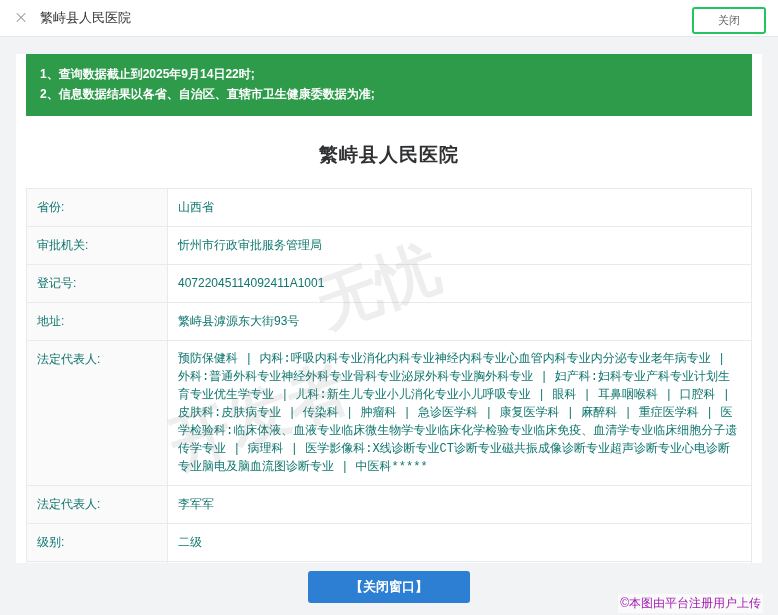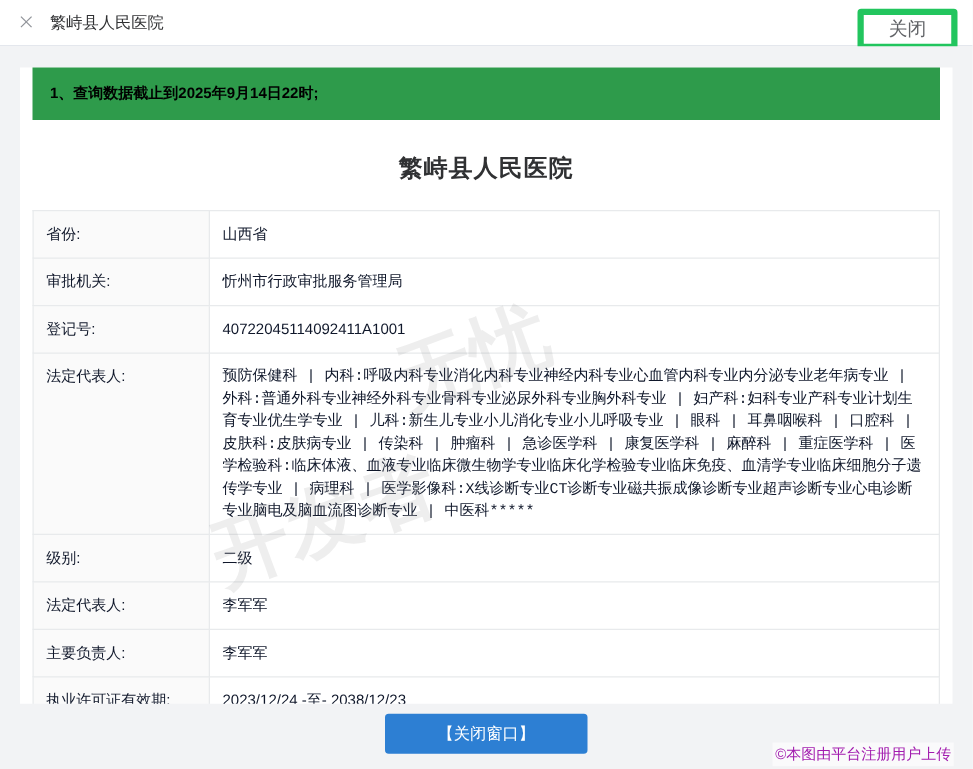--- a/index.html
+++ b/index.html
@@ -25,40 +25,40 @@
     content:"";position:absolute;left:1px;top:6px;width:12px;height:1px;background:#909399;
   }
   .close-x:before{transform:rotate(45deg);}
   .close-x:after{transform:rotate(-45deg);}
   .tab-title{
     font-size:13px;color:#303133;white-space:nowrap;
   }
   .close-btn{
     position:absolute;right:12px;top:7px;
     height:23px;min-width:50px;padding:0 10px;
-    border:5px solid #22c55e;border-radius:3px;background:#fff;
-    font-size:15px;color:#606266;cursor:pointer;
+    border:2px solid #22c55e;border-radius:3px;background:#fff;
+    font-size:11px;color:#606266;cursor:pointer;
     display:flex;align-items:center;justify-content:center;
   }
   
   .page{
     position:absolute;top:37px;left:0;right:0;bottom:0;
     background:#f2f3f5;
     padding:17px 16px 0 16px;box-sizing:border-box;
     overflow:hidden;
   }
   .card{
     background:#ffffff;
     padding:0 0 10px 0;
     position:relative;
     min-height:520px;
   }
   .notice{
     background:#2e9b4b;
-    color:#000000;
+    color:#ffffff;
     margin:0 10px;
     padding:10px 14px 12px 14px;
     font-size:12px;line-height:20px;
     box-sizing:border-box;
   }
   .notice li{list-style:none;margin:0;padding:0;font-weight:bold;}
   .notice ol{margin:0;padding:0;}
   .doc-title{
     text-align:center;
     font-size:19px;font-weight:bold;color:#303133;
@@ -71,26 +71,26 @@
     margin:0 10px;
     border-collapse:collapse;
     table-layout:fixed;
   }
   table.info td{
     border:1px solid #e8eaec;
     padding:9px 10px;
     vertical-align:top;
     font-size:12px;
     line-height:19px;
-    color:#0f172a;
+    color:#0f766e;
   }
   table.info td.key{
     width:120px;
     background:#fafafa;
-    color:#0f172a;
+    color:#0f766e;
   }
   table.info td.val{
     background:#ffffff;
     word-break:break-all;
   }
   td.val.scope{line-height:18px;font-family:Liberation Mono, monospace;}
   
   .watermark{
     position:absolute;
     left:0;top:0;width:100%;height:100%;
@@ -114,20 +114,21 @@
     background:#f2f3f5;
   }
   .footer-btn{
     position:absolute;left:50%;transform:translateX(-50%);
     top:8px;
     width:162px;height:32px;
     background:#2d7fd3;color:#fff;border:none;border-radius:3px;
     font-size:13px;cursor:pointer;
     display:flex;align-items:center;justify-content:center;
     font-family:"Liberation Sans","DejaVu Sans",sans-serif;
+    font-weight:bold;
   }
   .corner-note{
     position:absolute;right:15px;bottom:2px;
     font-size:12px;color:#a21caf;
     background:rgba(255,255,255,0.6);
     padding:1px 2px;
   }
 </style>
 </head>
 <body>
@@ -142,50 +143,55 @@
   <div class="card">
 
     <div class="watermark">
       <span class="wm1">无忧</span>
       <span class="wm2">开发者</span>
     </div>
 
     <div class="notice">
       <ol>
         <li>1、查询数据截止到2025年9月14日22时;</li>
+        <li>2、信息数据结果以各省、自治区、直辖市卫生健康委数据为准;</li>
       </ol>
     </div>
 
     <div class="doc-title">繁峙县人民医院</div>
 
     <table class="info">
       <tbody>
         <tr>
           <td class="key">省份:</td>
           <td class="val">山西省</td>
         </tr>
         <tr>
           <td class="key">审批机关:</td>
           <td class="val">忻州市行政审批服务管理局</td>
         </tr>
         <tr>
           <td class="key">登记号:</td>
           <td class="val">40722045114092411A1001</td>
         </tr>
         <tr>
+          <td class="key">地址:</td>
+          <td class="val">繁峙县滹源东大街93号</td>
+        </tr>
+        <tr>
           <td class="key">法定代表人:</td>
           <td class="val scope">预防保健科 | 内科:呼吸内科专业消化内科专业神经内科专业心血管内科专业内分泌专业老年病专业 | 外科:普通外科专业神经外科专业骨科专业泌尿外科专业胸外科专业 | 妇产科:妇科专业产科专业计划生育专业优生学专业 | 儿科:新生儿专业小儿消化专业小儿呼吸专业 | 眼科 | 耳鼻咽喉科 | 口腔科 | 皮肤科:皮肤病专业 | 传染科 | 肿瘤科 | 急诊医学科 | 康复医学科 | 麻醉科 | 重症医学科 | 医学检验科:临床体液、血液专业临床微生物学专业临床化学检验专业临床免疫、血清学专业临床细胞分子遗传学专业 | 病理科 | 医学影像科:X线诊断专业CT诊断专业磁共振成像诊断专业超声诊断专业心电诊断专业脑电及脑血流图诊断专业 | 中医科*****</td>
         </tr>
         <tr>
+          <td class="key">法定代表人:</td>
+          <td class="val">李军军</td>
+        </tr>
+        <tr>
           <td class="key">级别:</td>
           <td class="val">二级</td>
-        </tr>
-        <tr>
-          <td class="key">法定代表人:</td>
-          <td class="val">李军军</td>
         </tr>
         <tr>
           <td class="key">主要负责人:</td>
           <td class="val">李军军</td>
         </tr>
         <tr>
           <td class="key">执业许可证有效期:</td>
           <td class="val">2023/12/24 -至- 2038/12/23</td>
         </tr>
       </tbody>

